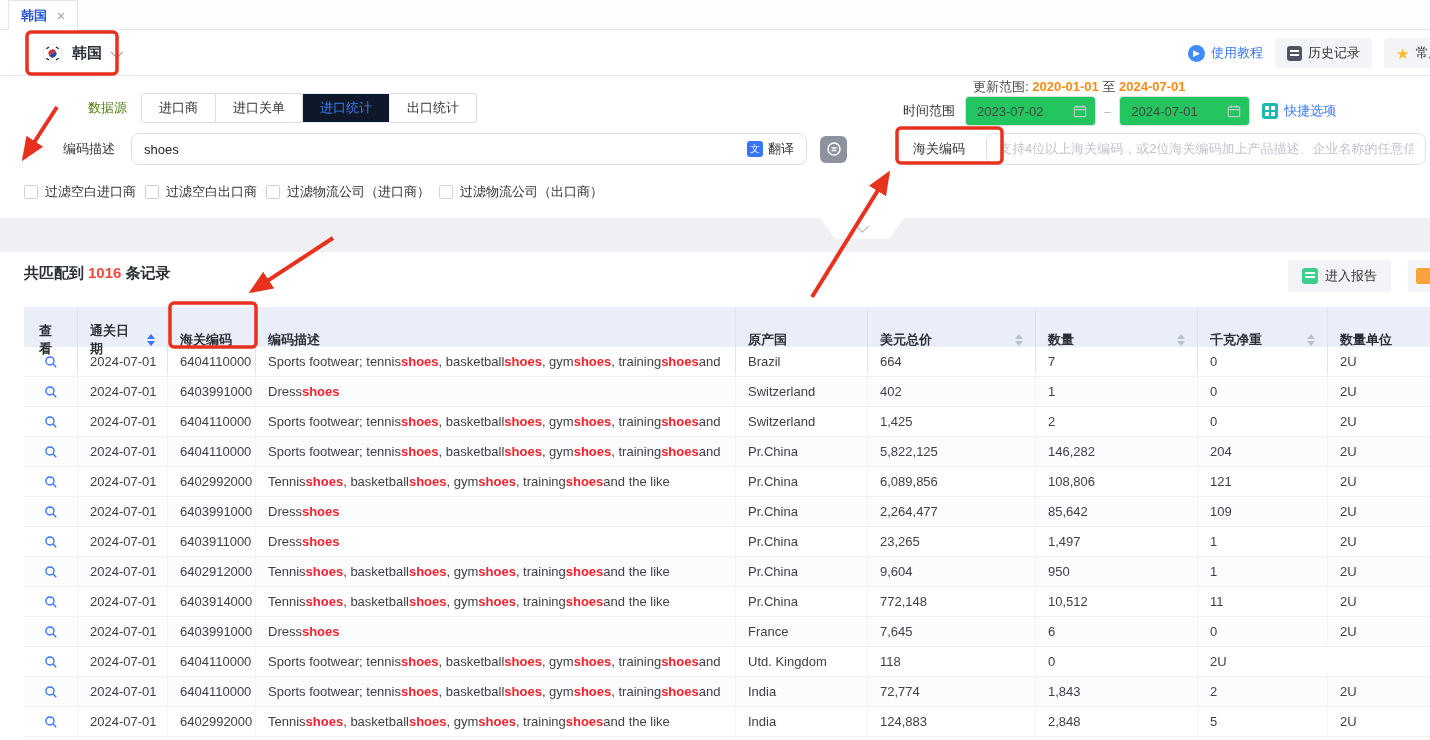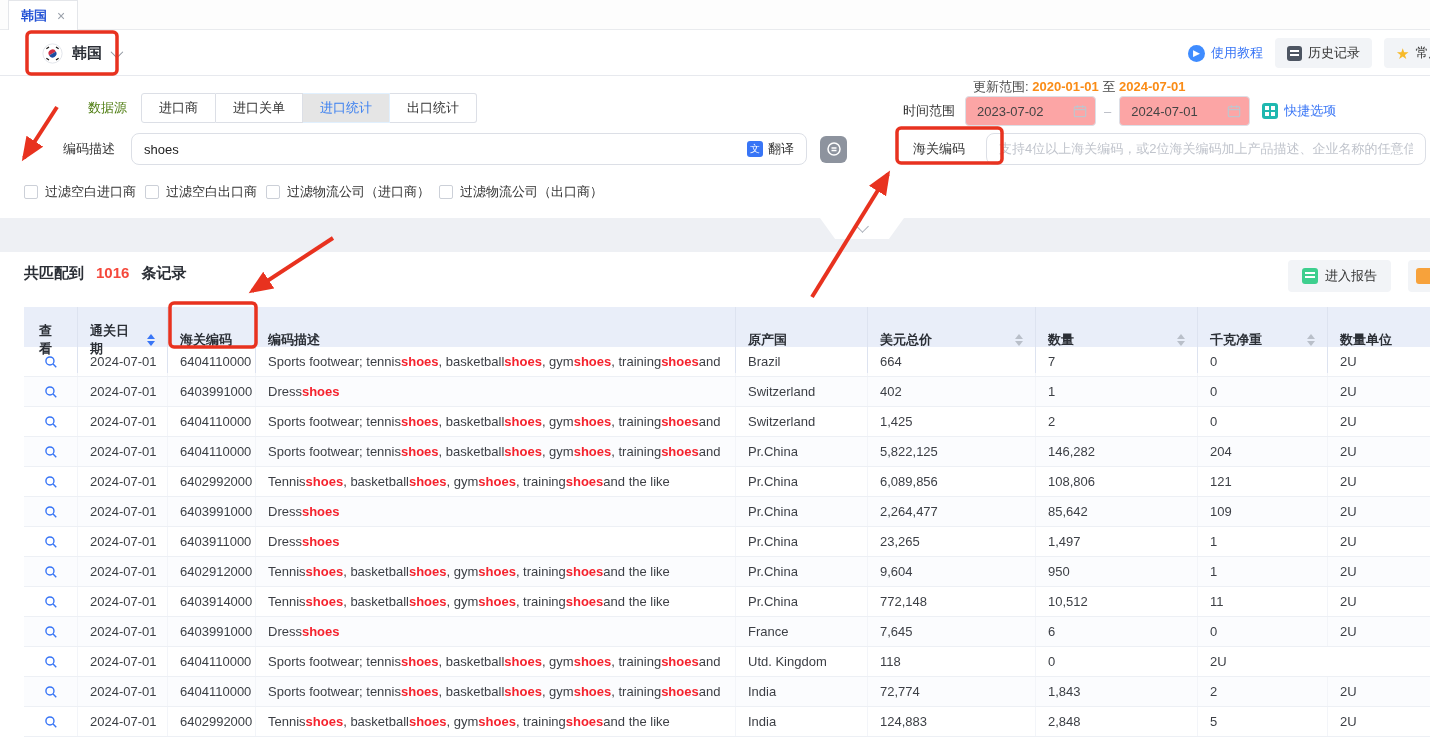--- a/index.html
+++ b/index.html
@@ -38,28 +38,28 @@
   .star-ic { color:#f7ba2a; font-size:15px; line-height:1; }
   
   .filterpanel { position:absolute; left:0; top:76px; width:1430px; height:142px; background:#fff; }
   .row-ds { position:absolute; left:88px; top:17px; display:flex; align-items:center; }
   .ds-label { color:#4d7c0f; margin-right:14px; line-height:30px; }
   .seg-group { display:flex; }
   .seg { height:30px; padding:0 17px; line-height:28px; background:#fff;
          border:1px solid #dcdfe6; border-left:none; cursor:pointer; color:#333; }
   .seg:first-child { border-left:1px solid #dcdfe6; border-radius:3px 0 0 3px; }
   .seg:last-child { border-radius:0 3px 3px 0; }
-  .seg.active { background:#e5e5e5; color:#3a7ff0; border-color:#e1f0fe; }
+  .seg.active { background:#0f172a; color:#3a7ff0; border-color:#e1f0fe; }
   .update-range { position:absolute; left:973px; top:2px; font-size:13px; color:#4a4a4a; }
   .update-range b { color:#fa8c16; font-weight:bold; }
   .time-row { position:absolute; left:903px; top:20px; display:flex; align-items:center; gap:8px; }
   .tr-label { color:#333; margin-right:2px; }
   .date-input { width:131px; height:30px; border:1px solid #dcdfe6; border-radius:4px;
                 display:flex; align-items:center; padding:0 8px 0 11px; gap:6px;
-                color:#444; cursor:pointer; background:#fca5a5; }
+                color:#444; cursor:pointer; background:#22c55e; }
   .date-input .val { flex:1; }
   .dash { color:#b6bac2; }
   .quick { display:flex; align-items:center; gap:6px; color:#3875f6; cursor:pointer; margin-left:4px; }
   .quick-ic { width:16px; height:16px; background:#1fb8b0; border-radius:3px; position:relative; }
   .quick-ic::before { content:""; position:absolute; left:3px; top:3px; width:4px; height:4px;
                       background:#fff; box-shadow:6px 0 0 #fff, 0 6px 0 #fff, 6px 6px 0 #fff; }
   .row-code { position:absolute; left:63px; top:57px; display:flex; align-items:center; }
   .code-label { margin-right:16px; line-height:32px; color:#333; }
   .big-input { position:relative; width:676px; height:32px; border:1px solid #dcdfe6;
                border-radius:8px; background:#fff; display:flex; align-items:center; padding:0 12px; }
@@ -79,21 +79,21 @@
   .cb-box { width:14px; height:14px; border:1px solid #ccd0d8; border-radius:2px; background:#fff; }
   
   .grayband { position:absolute; left:0; top:218px; width:1430px; height:34px; background:#eef0f4; }
   .notch { position:absolute; left:820px; top:218px; width:84px; height:21px; background:#fff;
            clip-path:polygon(0 0,100% 0,82% 100%,18% 100%);
            display:flex; align-items:flex-start; justify-content:center; cursor:pointer; }
   .notch .chev { transform:rotate(45deg); margin-top:4px; border-color:#aab0ba; }
   
   .content { position:absolute; left:0; top:252px; width:1430px; height:488px; background:#fff; }
   .results-row { position:absolute; left:24px; top:12px; font-size:15px; font-weight:bold; color:#2b2f36; }
-  .results-row .cnt { color:#f5483b; padding:0 12px; }
+  .results-row .cnt { color:#f5483b; padding:0 4px; }
   .report-btn { position:absolute; left:1288px; top:8px; height:32px; padding:0 14px;
                 background:#f2f4f7; border-radius:4px; display:flex; align-items:center; gap:7px;
                 cursor:pointer; color:#333; }
   .report-ic { width:16px; height:16px; background:#3ecf8e; border-radius:3px; position:relative; }
   .report-ic::before { content:""; position:absolute; left:3px; top:4px; width:10px; height:2px;
                        background:#fff; box-shadow:0 4px 0 #fff; }
   .export-btn { position:absolute; left:1408px; top:8px; height:32px; width:60px;
                 background:#f2f4f7; border-radius:4px; display:flex; align-items:center;
                 padding-left:8px; cursor:pointer; }
   .export-ic { width:16px; height:16px; background:#f7a23b; border-radius:3px; }

